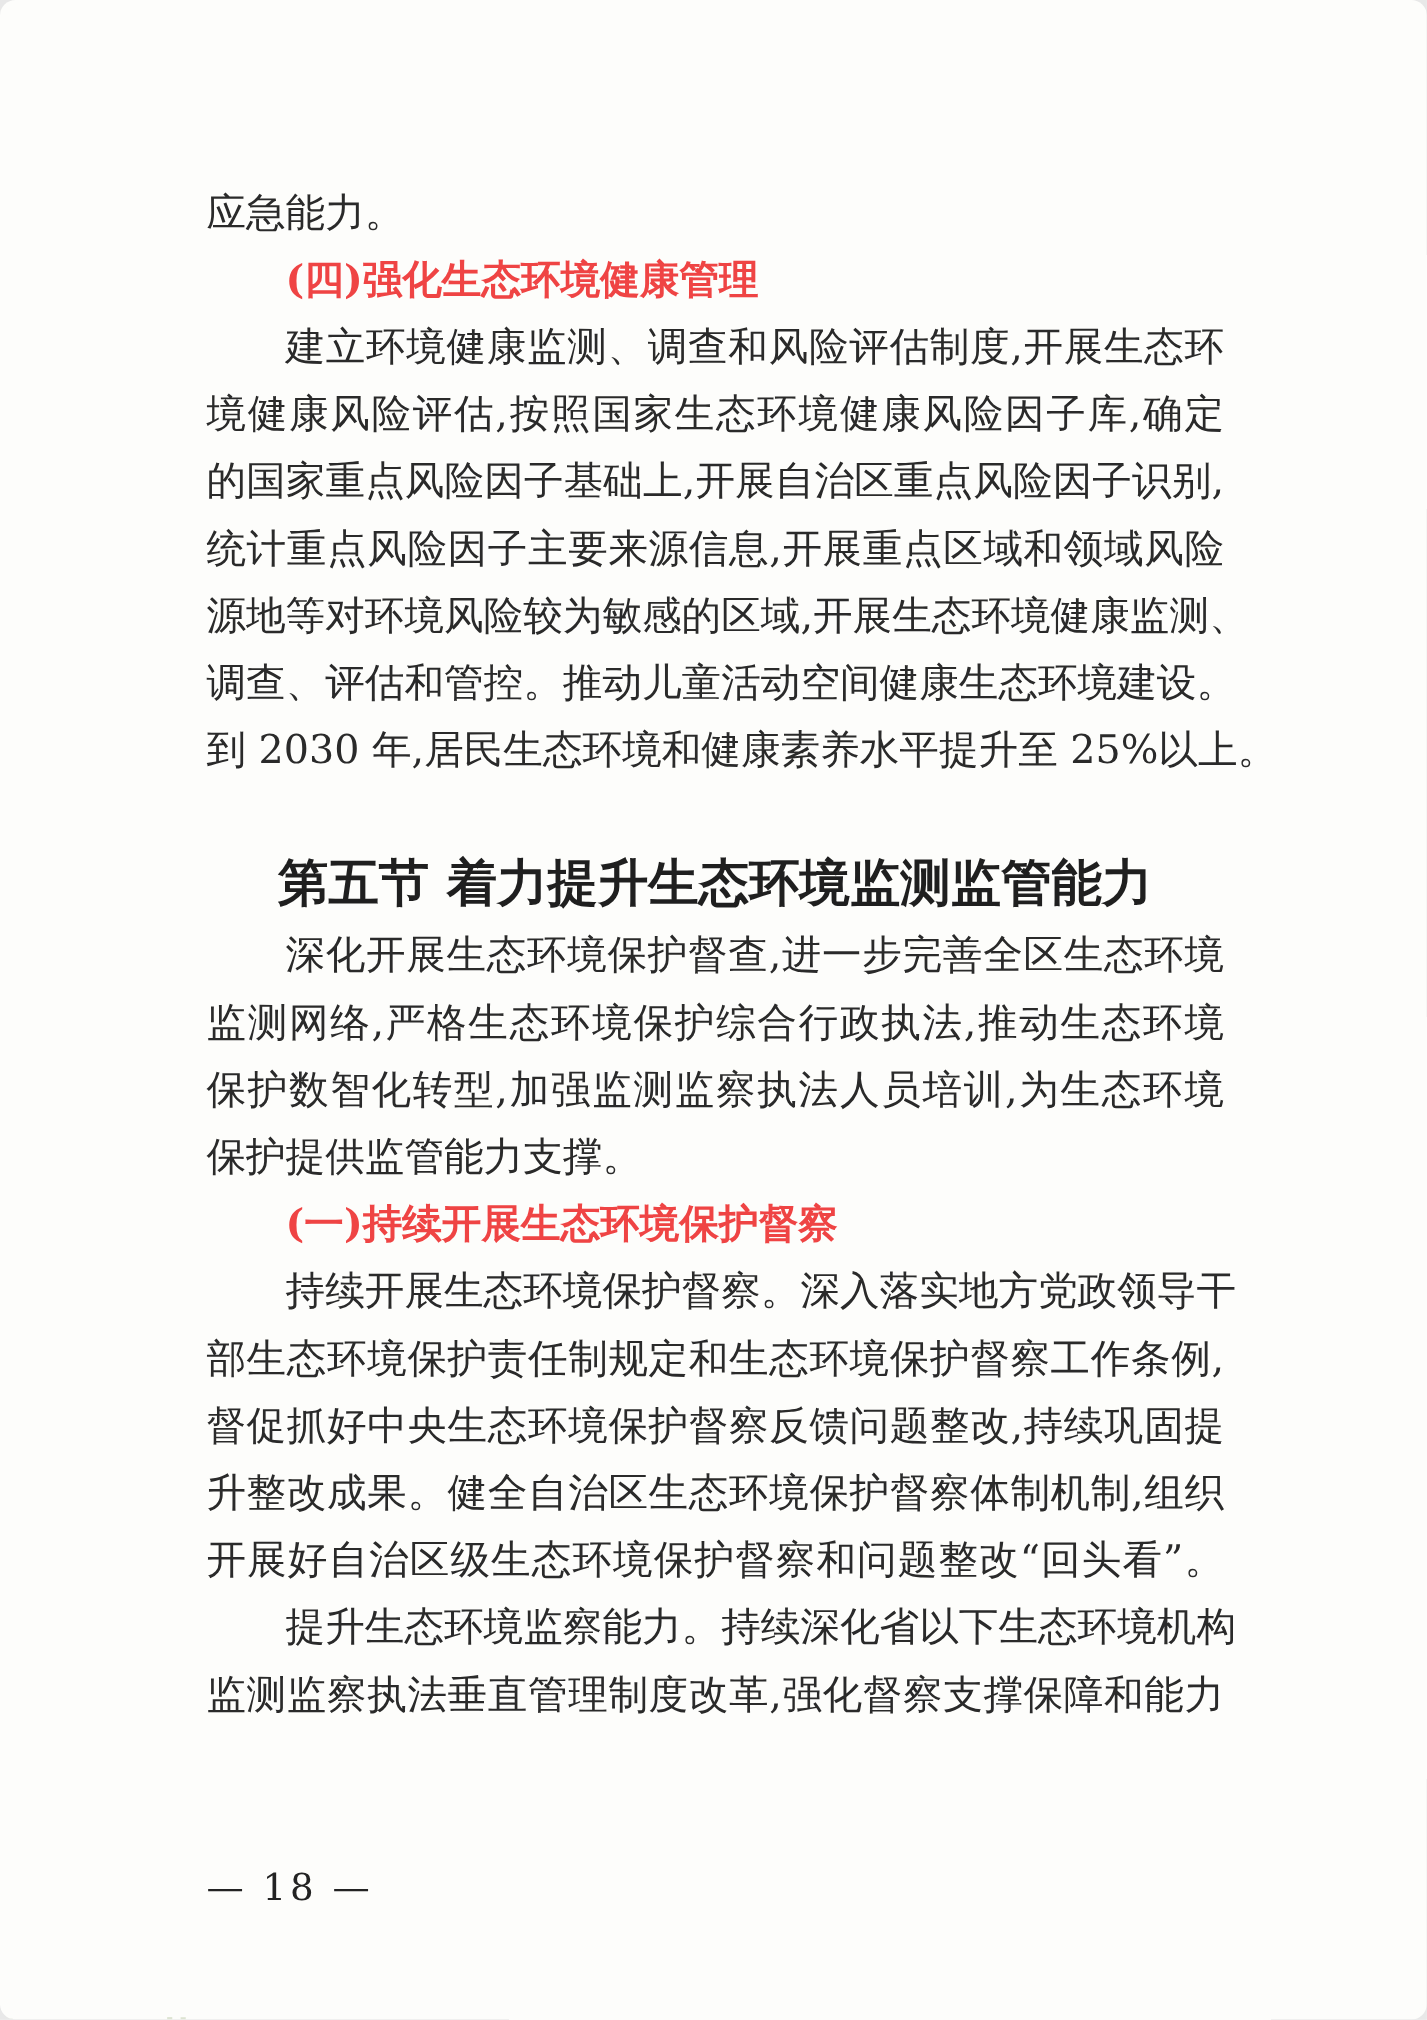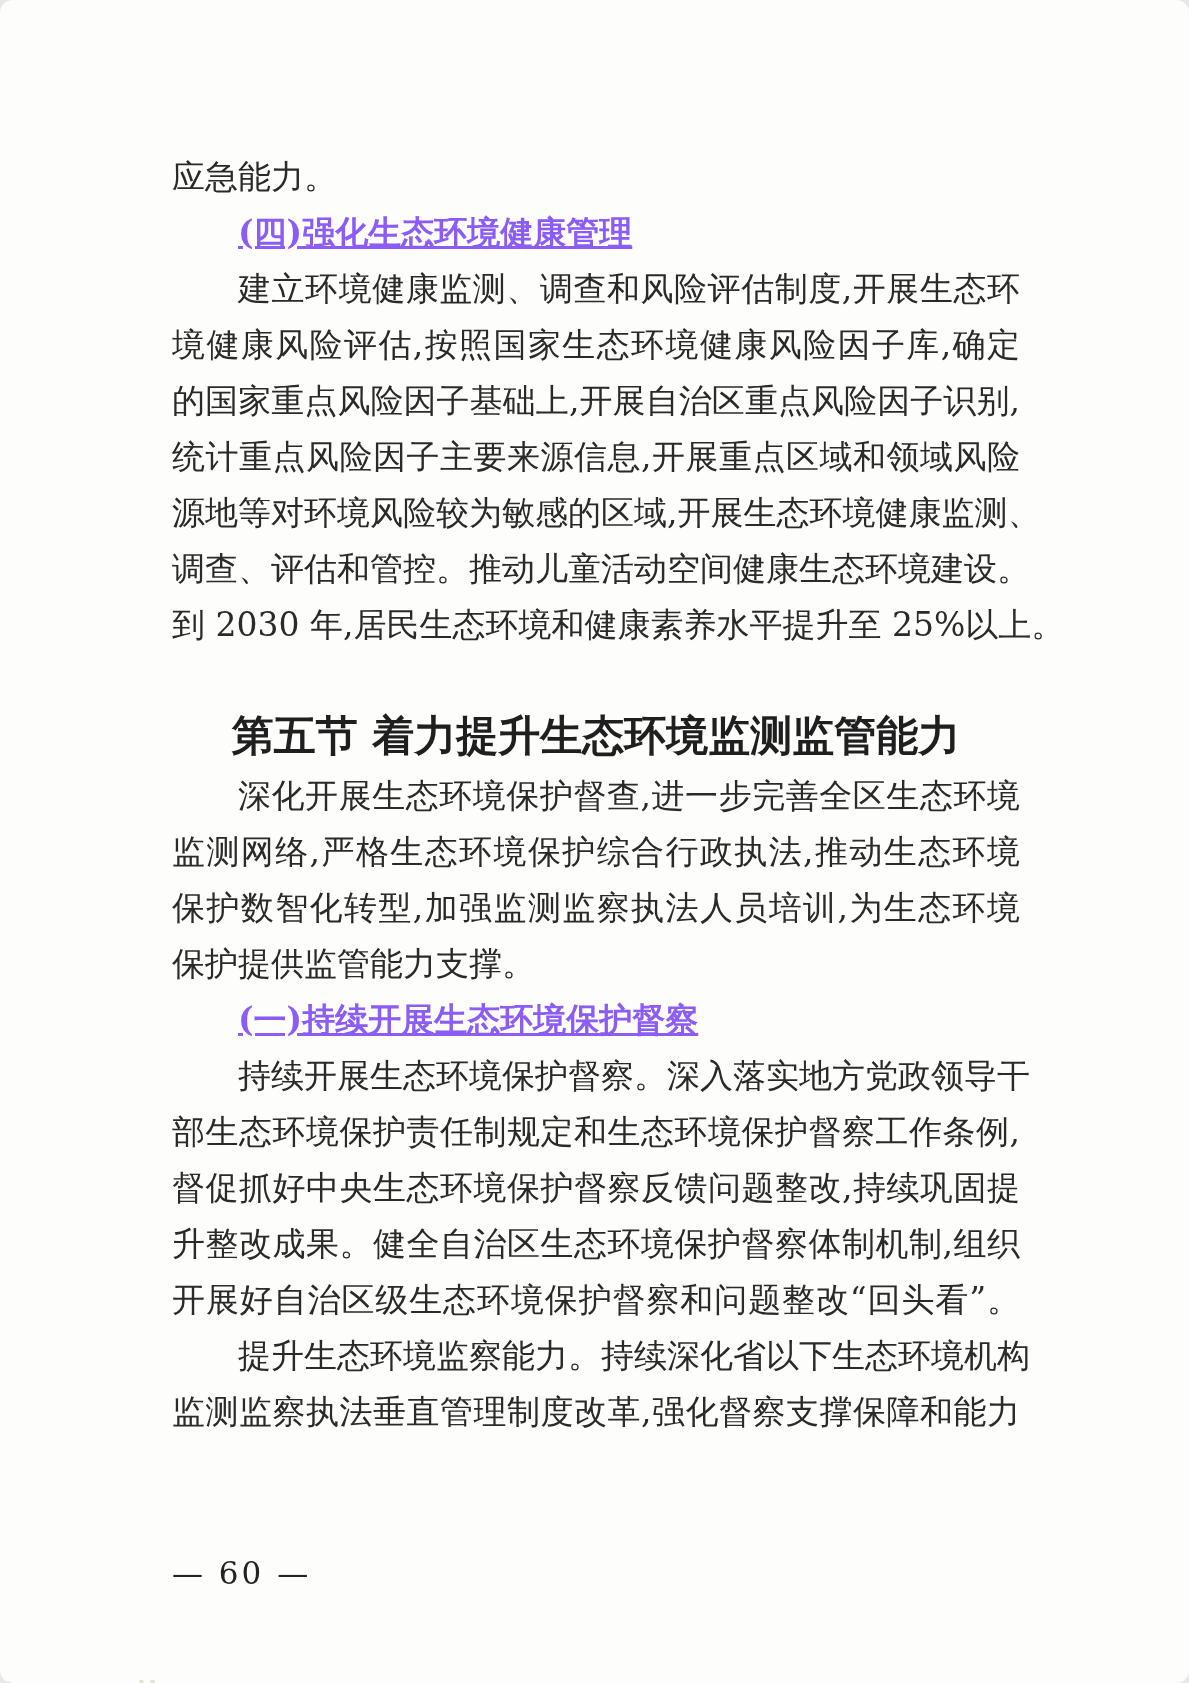--- a/index.html
+++ b/index.html
@@ -39,22 +39,21 @@
     text-align-last: left;
   }
   .subheading {
     font-size: 33px;
     line-height: 56px;
     height: 56px;
     font-weight: bold;
     text-indent: 66px;
     text-align: left;
     text-align-last: left;
-    color: #8b5cf6;
-    text-decoration: underline;
+    color: #ef4444;
   }
   .section-title {
     font-size: 42px;
     line-height: 56px;
     height: 56px;
     font-weight: bold;
     text-align: center;
     text-align-last: center;
     margin-top: 55px;
     margin-bottom: 4px;
@@ -112,16 +111,16 @@
     <div class="line">部生态环境保护责任制规定和生态环境保护督察工作条例,</div>
     <div class="line">督促抓好中央生态环境保护督察反馈问题整改,持续巩固提</div>
     <div class="line">升整改成果。健全自治区生态环境保护督察体制机制,组织</div>
     <div class="line">开展好自治区级生态环境保护督察和问题整改“回头看”。</div>
 
     <div class="line first">提升生态环境监察能力。持续深化省以下生态环境机构</div>
     <div class="line">监测监察执法垂直管理制度改革,强化督察支撑保障和能力</div>
 
   </div>
 
-  <div class="page-number">— 60 —</div>
+  <div class="page-number">— 18 —</div>
 
   <div class="watermark">tanguanli.org.cn</div>
 </div>
 
 </body></html>

